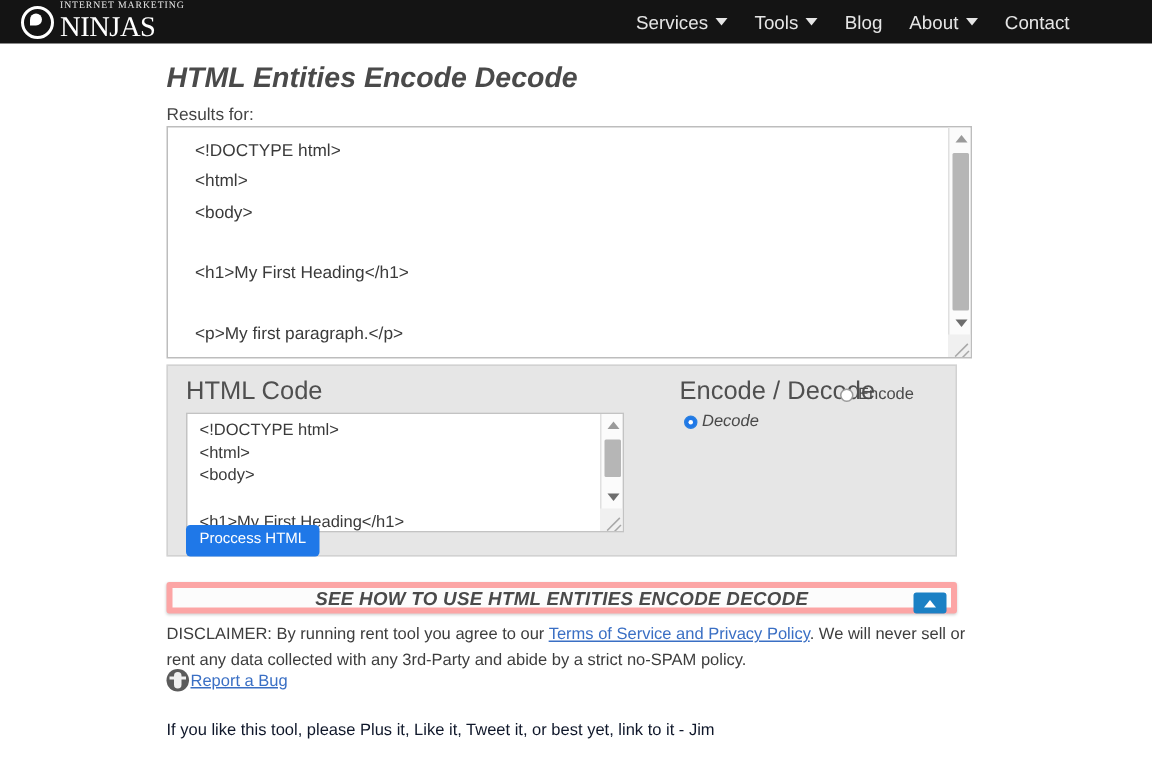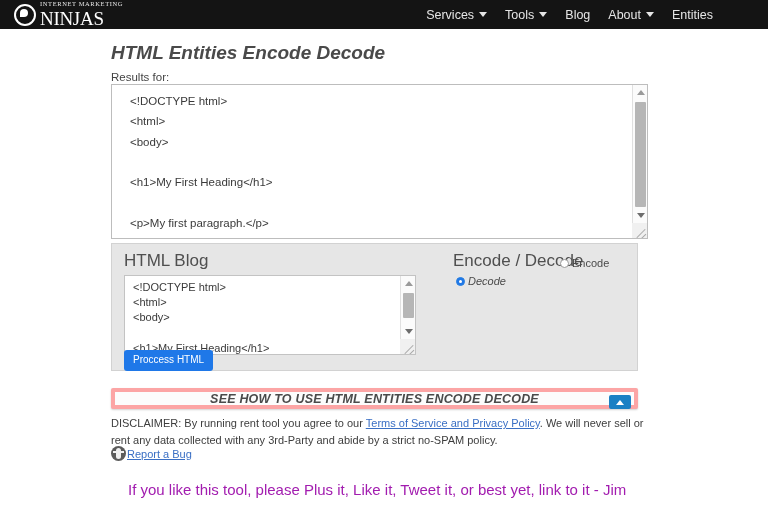--- a/index.html
+++ b/index.html
@@ -308,23 +308,23 @@
   }
   #report-bug-link {
     font-size:11px;
     color:#3a6fc4;
     text-decoration:underline;
     cursor:pointer;
   }
 
   #footer-note {
     position:absolute;
-    left:128px; top:481px;
-    font-size:15px;
-    color:#a21caf;
+    left:111px; top:481px;
+    font-size:11px;
+    color:#0f172a;
   }
 </style>
 </head>
 <body>
 
 <div id="site-header">
 
   <div id="logo">
     <div id="logo-mark"></div>
     <div id="logo-text">
@@ -343,21 +343,21 @@
       <span class="caret"></span>
     </div>
     <div class="nav-item">
       <span>Blog</span>
     </div>
     <div class="nav-item">
       <span>About</span>
       <span class="caret"></span>
     </div>
     <div class="nav-item">
-      <span>Entities</span>
+      <span>Contact</span>
     </div>
   </nav>
 </div>
 
 <h1 id="page-title">HTML Entities Encode Decode</h1>
 
 <div id="results-label">Results for:</div>
 
 <div id="results-box">
   <div id="results-text">&lt;!DOCTYPE html&gt;
@@ -377,21 +377,21 @@
     <div class="thumb" style="top:17px;height:105px;"></div>
     <div class="arr down">
         <span class="tri-down"></span>
       </div>
   </div>
   <div class="resize-grip"></div>
 </div>
 
 <div id="tool-panel">
 
-  <div id="html-code-heading">HTML Blog</div>
+  <div id="html-code-heading">HTML Code</div>
   <div id="encode-decode-heading">Encode / Decode</div>
 
   <div id="radio-group">
     <label class="radio-row" id="radio-encode-row">
       <span class="radio"></span>
       <span class="radio-label">Encode</span>
     </label>
     <label class="radio-row" id="radio-decode-row">
       <span class="radio checked"></span>
       <span class="radio-label">Decode</span>

